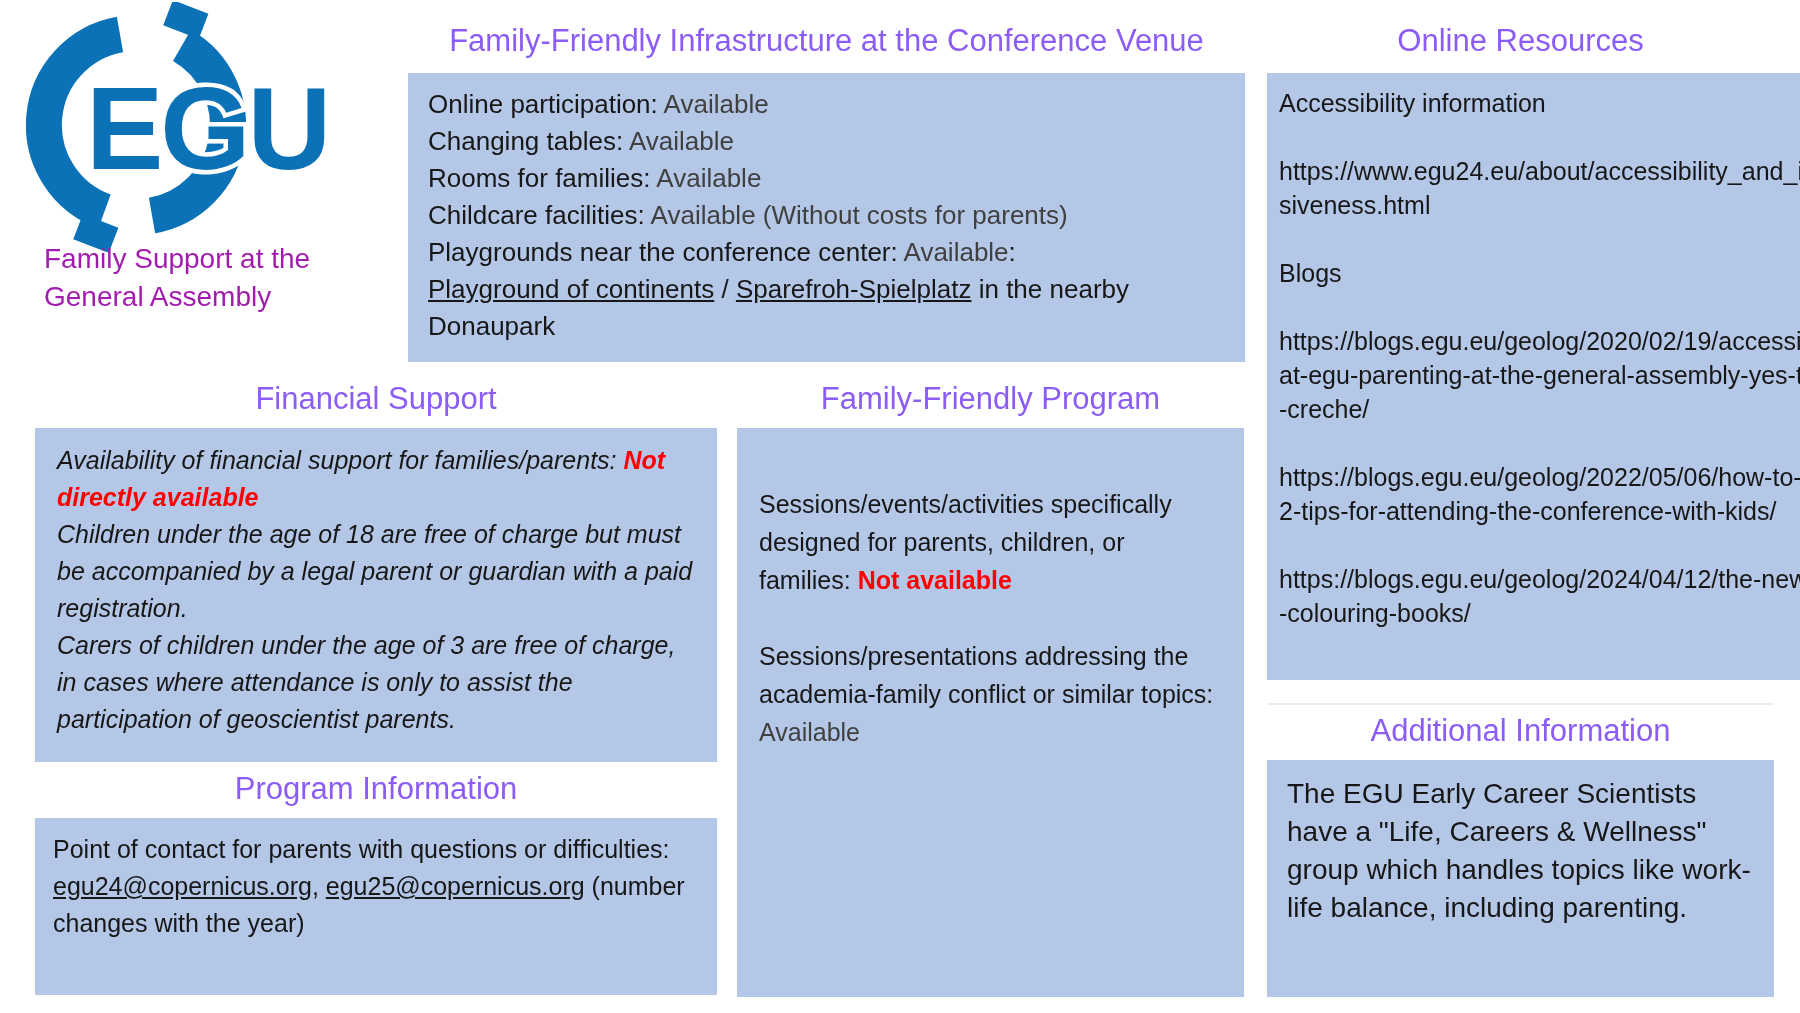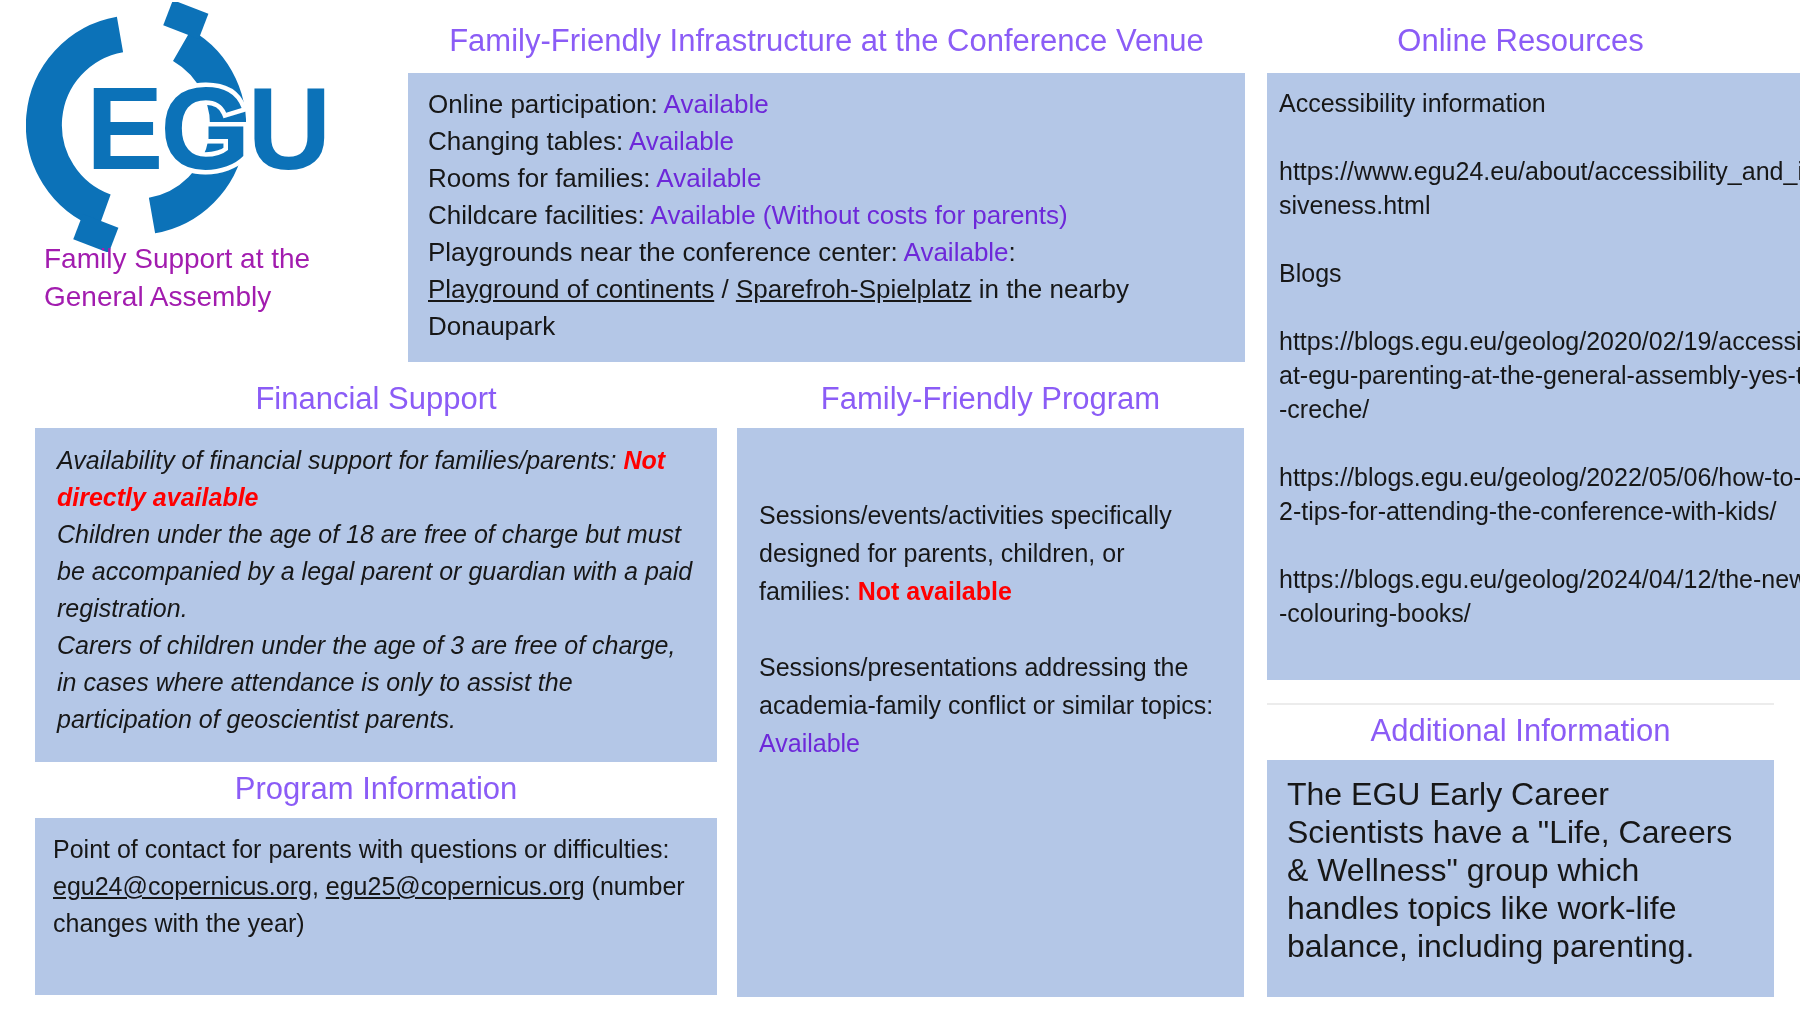--- a/index.html
+++ b/index.html
@@ -18,21 +18,21 @@
     background: #b4c7e7;
   }
   .section-title {
     position: absolute;
     box-sizing: border-box;
     text-align: center;
     font-size: 31px;
     line-height: 38px;
     color: #8b5cf6;
   }
-  .green  { color: #6d28d9; }
+  .green  { color: #404040; }
   .red    { color: #ff0000; font-weight: bold; }
   .link   { text-decoration: underline; color: inherit; cursor: pointer; }
   .urllink{ color: inherit; cursor: pointer; word-break: break-all; display: inline; }
   .spacer34 { height: 34px; }
   .caption {
     position: absolute;
     left: 44px; top: 240px; width: 312px;
     font-size: 28px; line-height: 38px; color: #a21caf;
   }
   
@@ -41,27 +41,27 @@
   
   #res-title { left: 1267px; top: 22px; width: 507px; }
   #res-panel { left: 1267px; top: 73px; width: 606px; height: 607px; padding: 13px 12px 0; font-size: 25px; line-height: 34px; }
   #res-divider { left: 1267px; top: 703px; width: 507px; height: 2px; background: #ececec; position: absolute; }
   
   #fin-title { left: 35px; top: 380px; width: 682px; }
   #fin-panel { left: 35px; top: 428px; width: 682px; height: 334px; padding: 14px 22px 0; font-size: 25px; line-height: 37px; font-style: italic; }
   
   #prog-title { left: 737px; top: 380px; width: 507px; }
   #prog-panel { left: 737px; top: 428px; width: 507px; height: 569px; padding: 52px 22px 0; font-size: 25px; line-height: 38px; }
-  #prog-panel .para { margin: 16px 0 38px 0; }
+  #prog-panel .para { margin: 5px 0 38px 0; }
   
   #con-title { left: 35px; top: 770px; width: 682px; }
   #con-panel { left: 35px; top: 818px; width: 682px; height: 177px; padding: 13px 18px 0; font-size: 25px; line-height: 37px; }
   
   #add-title { left: 1267px; top: 712px; width: 507px; }
-  #add-panel { left: 1267px; top: 760px; width: 507px; height: 237px; padding: 15px 20px 0; font-size: 32px; line-height: 38px; }
+  #add-panel { left: 1267px; top: 760px; width: 507px; height: 237px; padding: 15px 20px 0; font-size: 28px; line-height: 38px; }
   
   #logo { left: 26px; top: 2px; position: absolute; }
   #logo text {
     font-family: "Liberation Sans", sans-serif;
     font-weight: bold;
   }
 </style>
 </head>
 <body>
 

